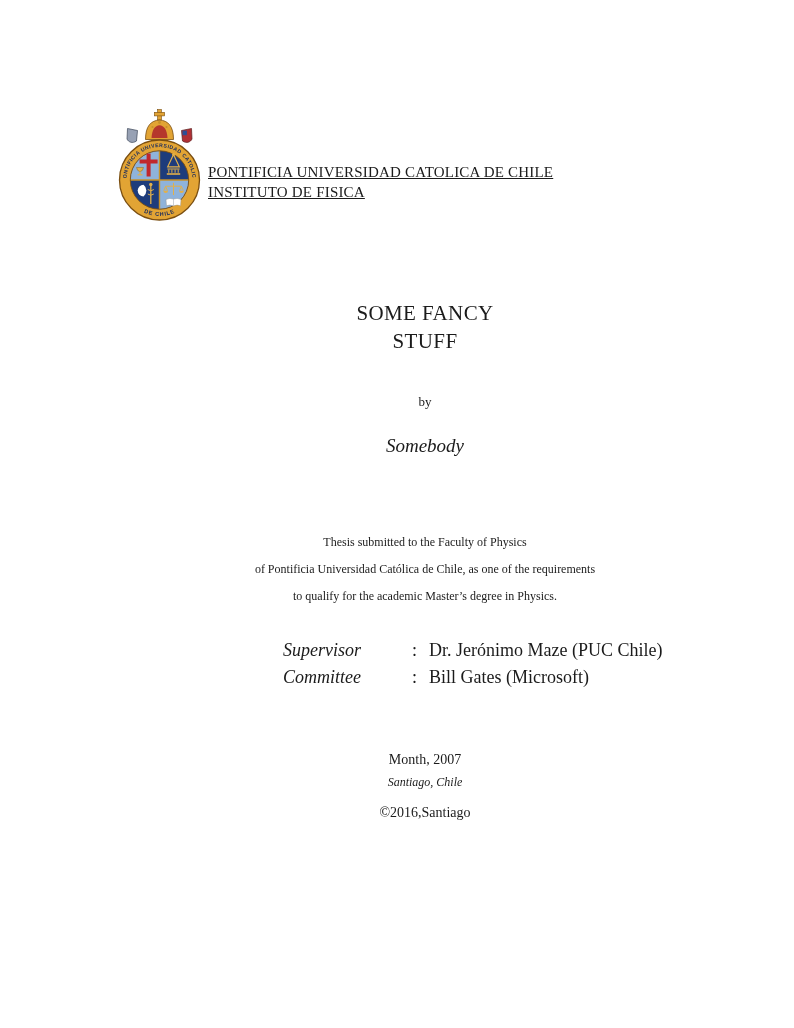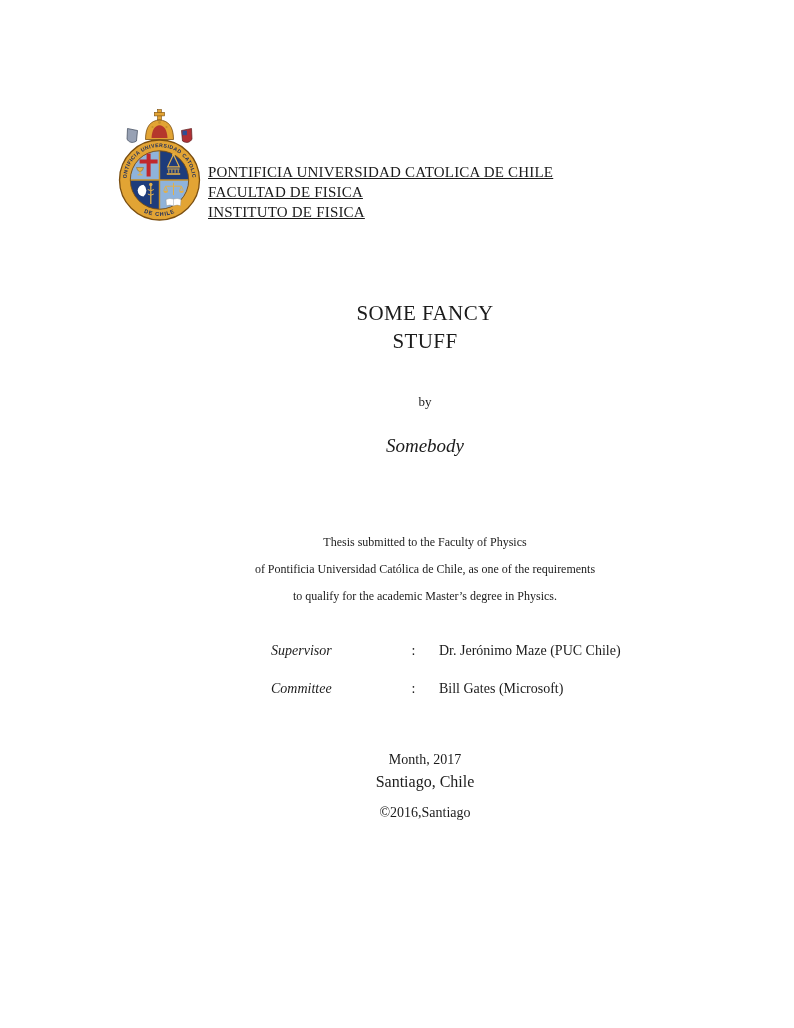--- a/index.html
+++ b/index.html
@@ -18,26 +18,26 @@
     font-size:15px;line-height:20px;letter-spacing:0.2px;
     white-space:nowrap;
     text-decoration:underline;
   }
   .cblock{position:absolute;left:56px;width:738px;text-align:center;}
   .title{top:299px;font-size:21px;font-weight:normal;line-height:28px;letter-spacing:0.4px;}
   .by{top:392px;font-size:13px;line-height:20px;}
   .author{top:436px;font-size:19px;font-style:italic;line-height:20px;}
   .submission{top:529px;font-size:12px;line-height:27px;}
   .date{top:750px;font-size:14px;line-height:20px;}
-  .place{top:772px;font-size:16px;line-height:20px;}
+  .place{top:772px;font-size:12px;font-style:italic;line-height:20px;}
   .copyright{top:803px;font-size:14px;line-height:20px;}
   .committee{
-    position:absolute;left:271px;top:637px;
+    position:absolute;left:283px;top:637px;
     display:grid;grid-template-columns:117px 29px auto;
-    font-size:14px;line-height:27px;gap:11px;
+    font-size:18px;line-height:27px;
   }
   .committee .label{font-style:italic;text-align:left;}
   .committee .colon{text-align:center;}
   .committee .value{text-align:left;white-space:nowrap;}
   .seal-ring-text{font-family:"Liberation Sans","DejaVu Sans",sans-serif;font-weight:bold;}
 </style>
 </head>
 <body>
 
 <div class="page">
@@ -113,21 +113,20 @@
     <text class="seal-ring-text" font-size="5.2" letter-spacing="0.45" fill="#1C2D5E">
       <textPath href="#arcTopText" startOffset="50%" text-anchor="middle">PONTIFICIA UNIVERSIDAD CATOLICA</textPath>
     </text>
     <text class="seal-ring-text" font-size="5.6" letter-spacing="0.8" fill="#1C2D5E">
       <textPath href="#arcBotText" startOffset="50%" text-anchor="middle">DE CHILE</textPath>
     </text>
   </svg>
 
   <div class="header-text">
     <div>PONTIFICIA UNIVERSIDAD CATOLICA DE CHILE</div>
-    <div>FACULTAD DE FISICA</div>
     <div>INSTITUTO DE FISICA</div>
   </div>
 
   <div class="cblock title">
     <div>SOME FANCY</div>
     <div>STUFF</div>
   </div>
 
   <div class="cblock by">by</div>
   <div class="cblock author">Somebody</div>
@@ -144,17 +143,17 @@
     <div class="value">Dr. Jerónimo Maze (PUC Chile)</div>
 
     <div class="label">Committee</div>
     <div class="colon">:</div>
     <div class="value">Bill Gates (Microsoft)</div>
 
     <div class="label"></div>
     <div class="colon"></div>
   </div>
 
-  <div class="cblock date">Month, 2017</div>
+  <div class="cblock date">Month, 2007</div>
   <div class="cblock place">Santiago, Chile</div>
   <div class="cblock copyright">©2016,Santiago</div>
 
 </div>
 
 </body></html>

